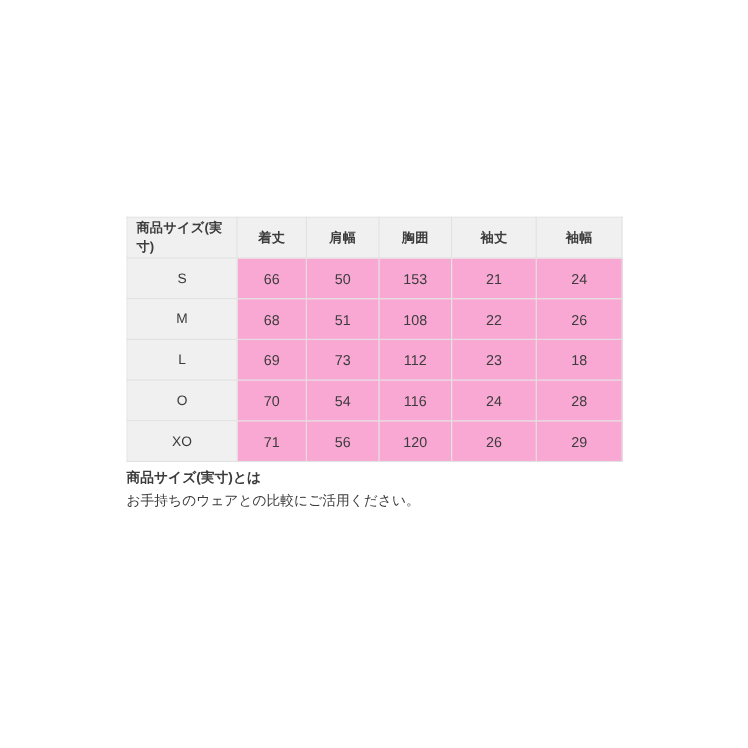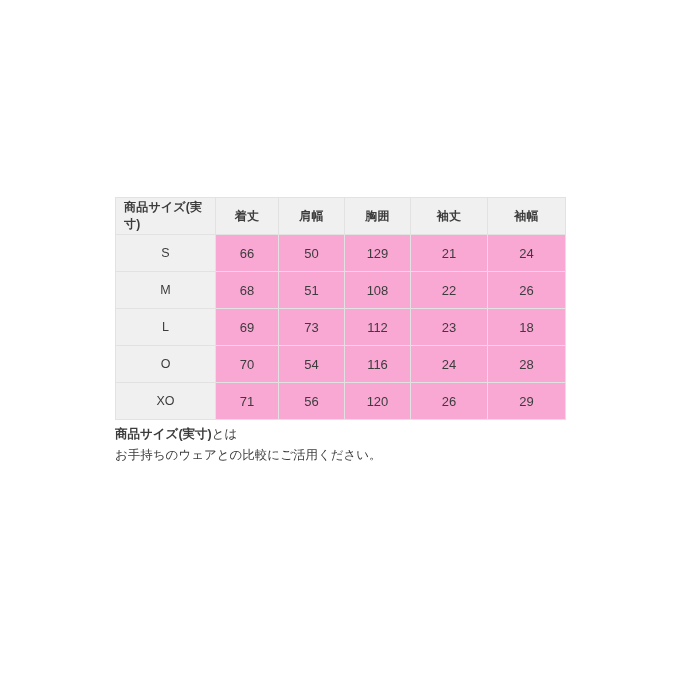--- a/index.html
+++ b/index.html
@@ -78,21 +78,21 @@
     width: 480px;
     font-size: 12.5px;
     line-height: 1.62;
     color: #3c3c3c;
   }
   .notes .note-title {
     font-weight: bold;
     margin-bottom: 1px;
   }
   .notes .note-title .suffix {
-    font-weight: normal;
+    font-weight: bold;
   }
   .notes .note-line {
     font-size: 12.5px;
   }
 </style>
 </head>
 <body>
 
 <div class="page">
 
@@ -114,21 +114,21 @@
           <th>胸囲</th>
           <th>袖丈</th>
           <th>袖幅</th>
         </tr>
       </thead>
       <tbody>
         <tr>
           <th class="rowhead">S</th>
           <td>66</td>
           <td>50</td>
-          <td>129</td>
+          <td>153</td>
           <td>21</td>
           <td>24</td>
         </tr>
         <tr>
           <th class="rowhead">M</th>
           <td>68</td>
           <td>51</td>
           <td>108</td>
           <td>22</td>
           <td>26</td>

